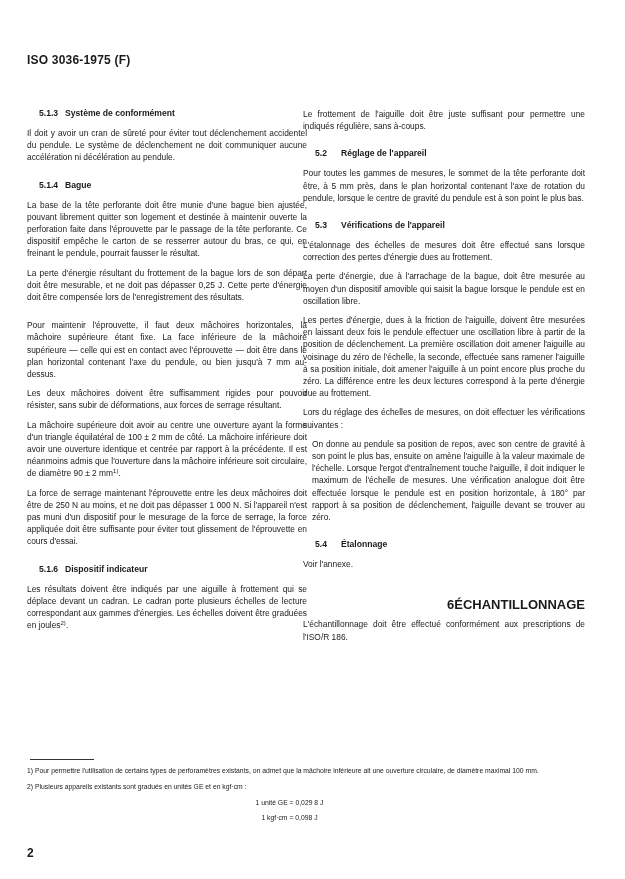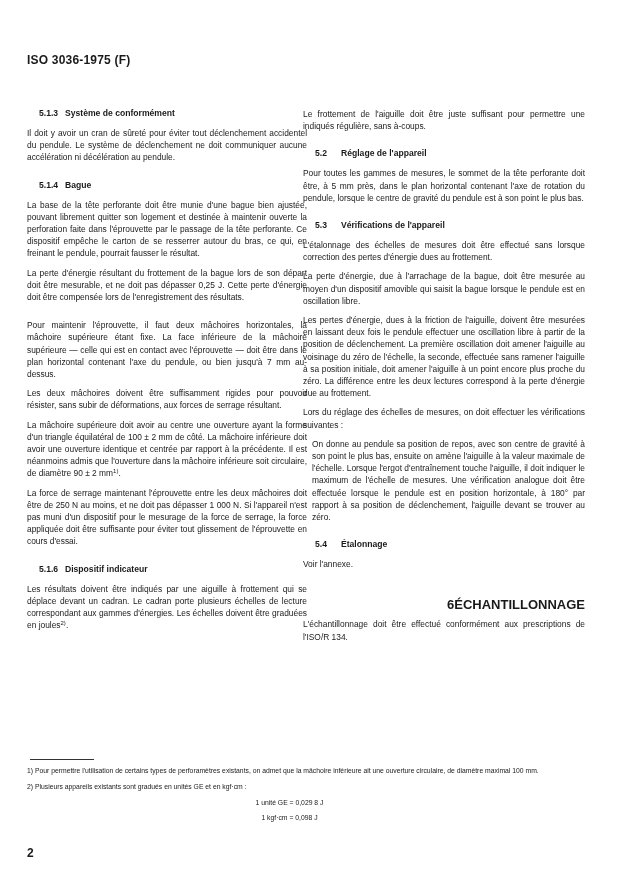--- a/index.html
+++ b/index.html
@@ -62,21 +62,21 @@
   <div class="p">Les pertes d'énergie, dues à la friction de l'aiguille, doivent être mesurées en laissant deux fois le pendule effectuer une oscillation libre à partir de la position de déclenchement. La première oscillation doit amener l'aiguille au voisinage du zéro de l'échelle, la seconde, effectuée sans ramener l'aiguille à sa position initiale, doit amener l'aiguille à un point encore plus proche du zéro. La différence entre les deux lectures correspond à la perte d'énergie due au frottement.</div>
   <div class="p">Lors du réglage des échelles de mesures, on doit effectuer les vérifications suivantes :</div>
   <div class="p indent">On donne au pendule sa position de repos, avec son centre de gravité à son point le plus bas, ensuite on amène l'aiguille à la valeur maximale de l'échelle. Lorsque l'ergot d'entraînement touche l'aiguille, il doit indiquer le maximum de l'échelle de mesures. Une vérification analogue doit être effectuée lorsque le pendule est en position horizontale, à 180° par rapport à sa position de déclenchement, l'aiguille devant se trouver au zéro.</div>
   <div class="gap-sec"></div>
 
   <div class="h"><span class="num">5.4</span><span>Étalonnage</span></div>
   <div class="p">Voir l'annexe.</div>
   <div class="gap-big"></div>
 
   <div class="h big"><span class="num" style="min-width:16px">6</span><span>ÉCHANTILLONNAGE</span></div>
-  <div class="p">L'échantillonnage doit être effectué conformément aux prescriptions de l'ISO/R 134.</div>
+  <div class="p">L'échantillonnage doit être effectué conformément aux prescriptions de l'ISO/R 186.</div>
 </div>
 
 <div class="fn-rule"></div>
 <div class="footnotes">
   <div class="fn">1)  Pour permettre l'utilisation de certains types de perforamètres existants, on admet que la mâchoire inférieure ait une ouverture circulaire, de diamètre maximal 100 mm.</div>
   <div class="fn">2)  Plusieurs appareils existants sont gradués en unités GE et en kgf·cm :</div>
   <div class="formula">1 unité GE = 0,029 8 J</div>
   <div class="formula">1 kgf·cm = 0,098 J</div>
 </div>
 

